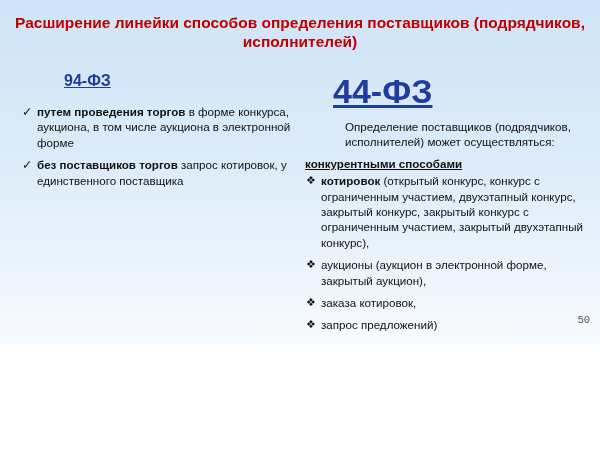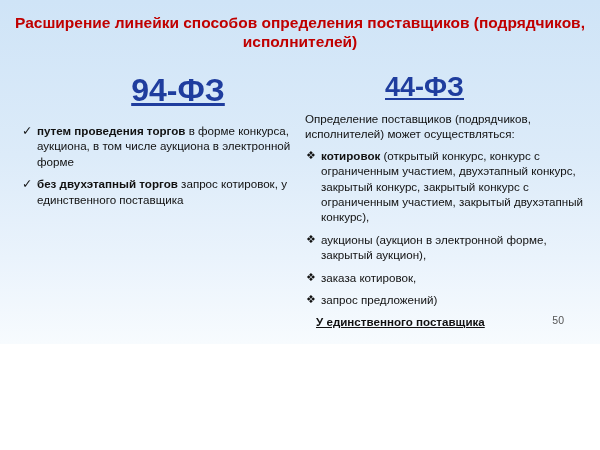--- a/index.html
+++ b/index.html
@@ -46,28 +46,27 @@
     top: 72px;
     width: 280px;
   }
   .law-heading {
     color: #1f3d9e;
     font-weight: bold;
     text-decoration: underline;
     font-family: "Liberation Sans", sans-serif;
   }
   .law-heading.left {
-    font-size: 32px;
+    font-size: 16px;
     margin-left: 42px;
     margin-bottom: 14px;
-    text-align: center;
   }
   .law-heading.right {
-    font-size: 27px;
-    margin-left: 80px;
+    font-size: 34px;
+    margin-left: 28px;
     margin-bottom: 8px;
   }
   .body-text {
     color: #111111;
     font-size: 11.6px;
     line-height: 1.33;
   }
   .col-left .intro {
     margin-left: 16px;
     margin-bottom: 7px;
@@ -100,60 +99,63 @@
   }
   .u-bold {
     font-weight: bold;
     text-decoration: underline;
   }
   .col-right .r-line {
     margin-bottom: 2px;
   }
   .col-right .r-block {
     margin-bottom: 6px;
+    margin-left: 40px;
   }
   .last-line {
     margin-left: 11px;
     margin-top: 2px;
   }
   .page-number {
     position: absolute;
-    right: 36px;
+    right: 10px;
     bottom: 18px;
     font-size: 10.5px;
     color: #555555;
+    font-family: Liberation Mono, monospace;
   }
 </style>
 </head>
 <body>
 
 <div class="slide">
 
   <div class="title">Расширение линейки способов определения поставщиков (подрядчиков, исполнителей)</div>
 
   <div class="col-left">
     <div class="law-heading left">94-ФЗ</div>
 
 
     <div class="bullet-row">
       <div class="bullet-mark check">✓</div>
       <div class="bullet-body body-text"><b class="strong">путем проведения торгов</b><span> в форме конкурса, аукциона, в том числе аукциона в электронной форме</span></div>
     </div>
 
     <div class="bullet-row">
       <div class="bullet-mark check">✓</div>
-      <div class="bullet-body body-text"><b class="strong"> без двухэтапный торгов</b><span> запрос котировок, у единственного поставщика</span></div>
+      <div class="bullet-body body-text"><b class="strong"> без поставщиков торгов</b><span> запрос котировок, у единственного поставщика</span></div>
     </div>
   </div>
 
   <div class="col-right">
     <div class="law-heading right">44-ФЗ</div>
 
     <div class="body-text r-block">Определение поставщиков (подрядчиков, исполнителей) может осуществляться:</div>
 
+    <div class="body-text r-line"><span class="u-bold">конкурентными способами</span></div>
 
     <div class="bullet-row">
       <div class="bullet-mark diamond">❖</div>
       <div class="bullet-body body-text"><b class="strong">котировок</b><span> (открытый конкурс, конкурс с ограниченным участием, двухэтапный конкурс, закрытый конкурс, закрытый конкурс с ограниченным участием, закрытый двухэтапный конкурс),</span></div>
     </div>
 
     <div class="bullet-row">
       <div class="bullet-mark diamond">❖</div>
       <div class="bullet-body body-text"><span>аукционы (аукцион в электронной форме, закрытый аукцион),</span></div>
     </div>

